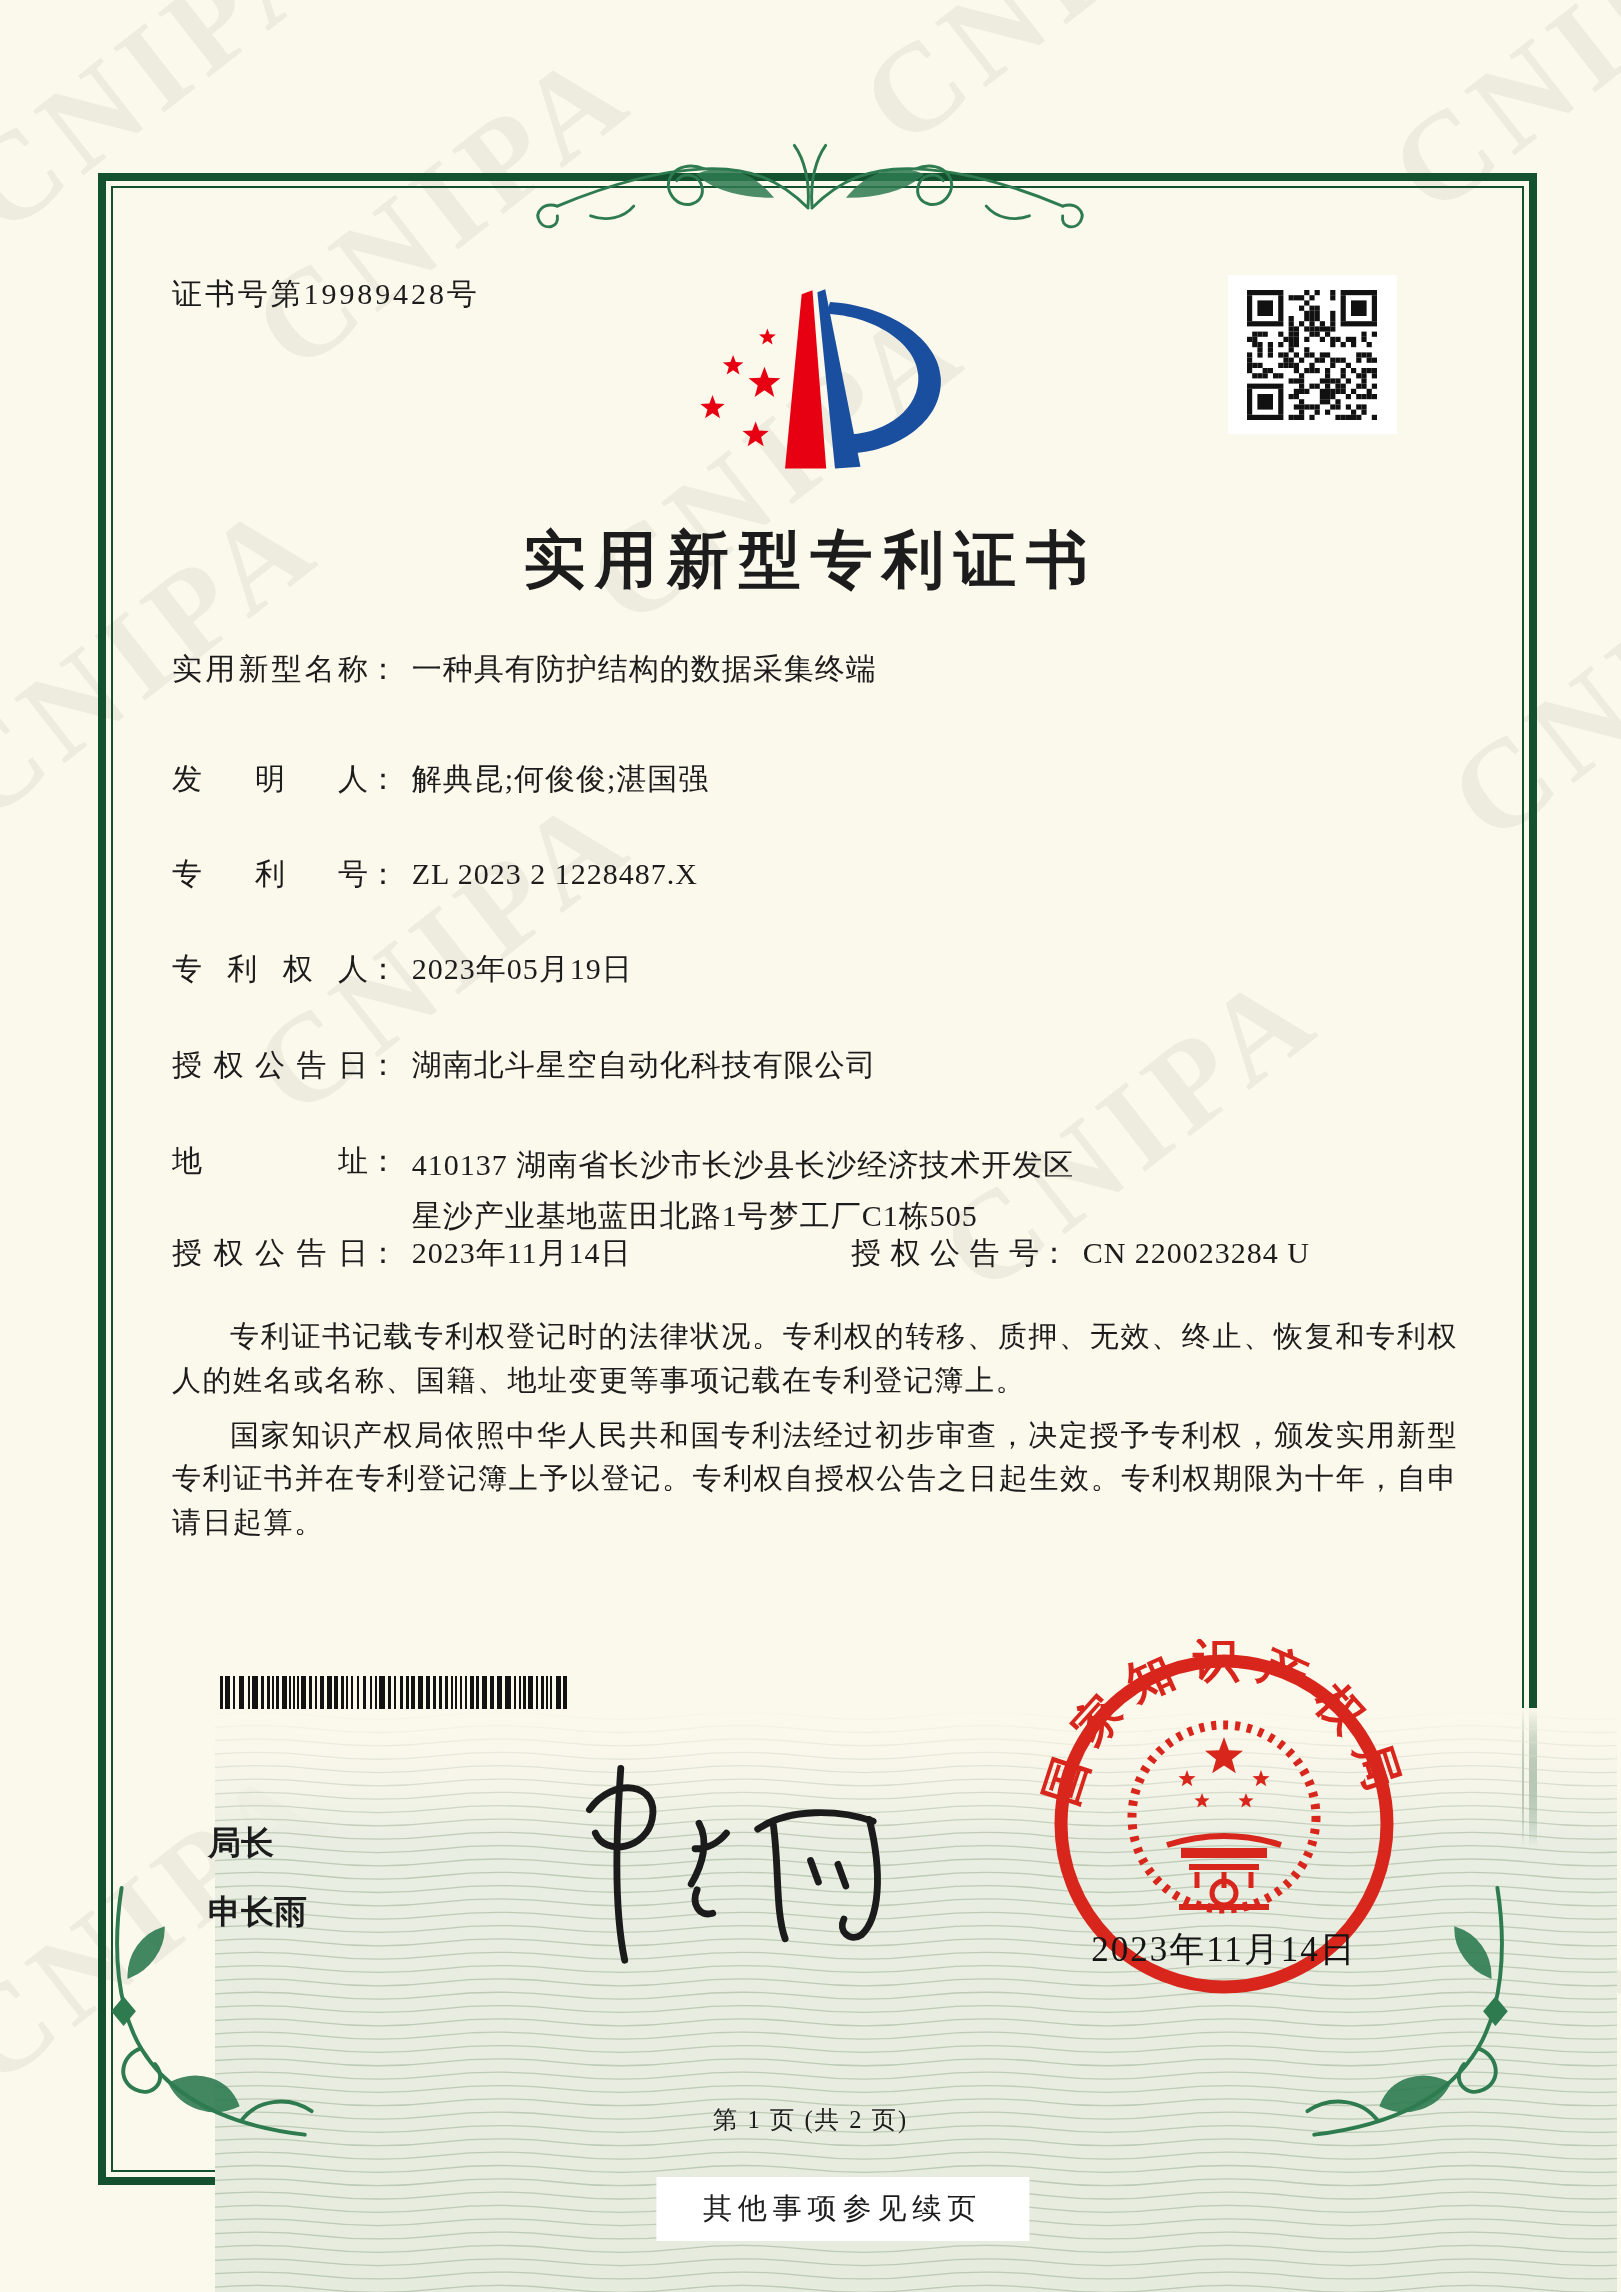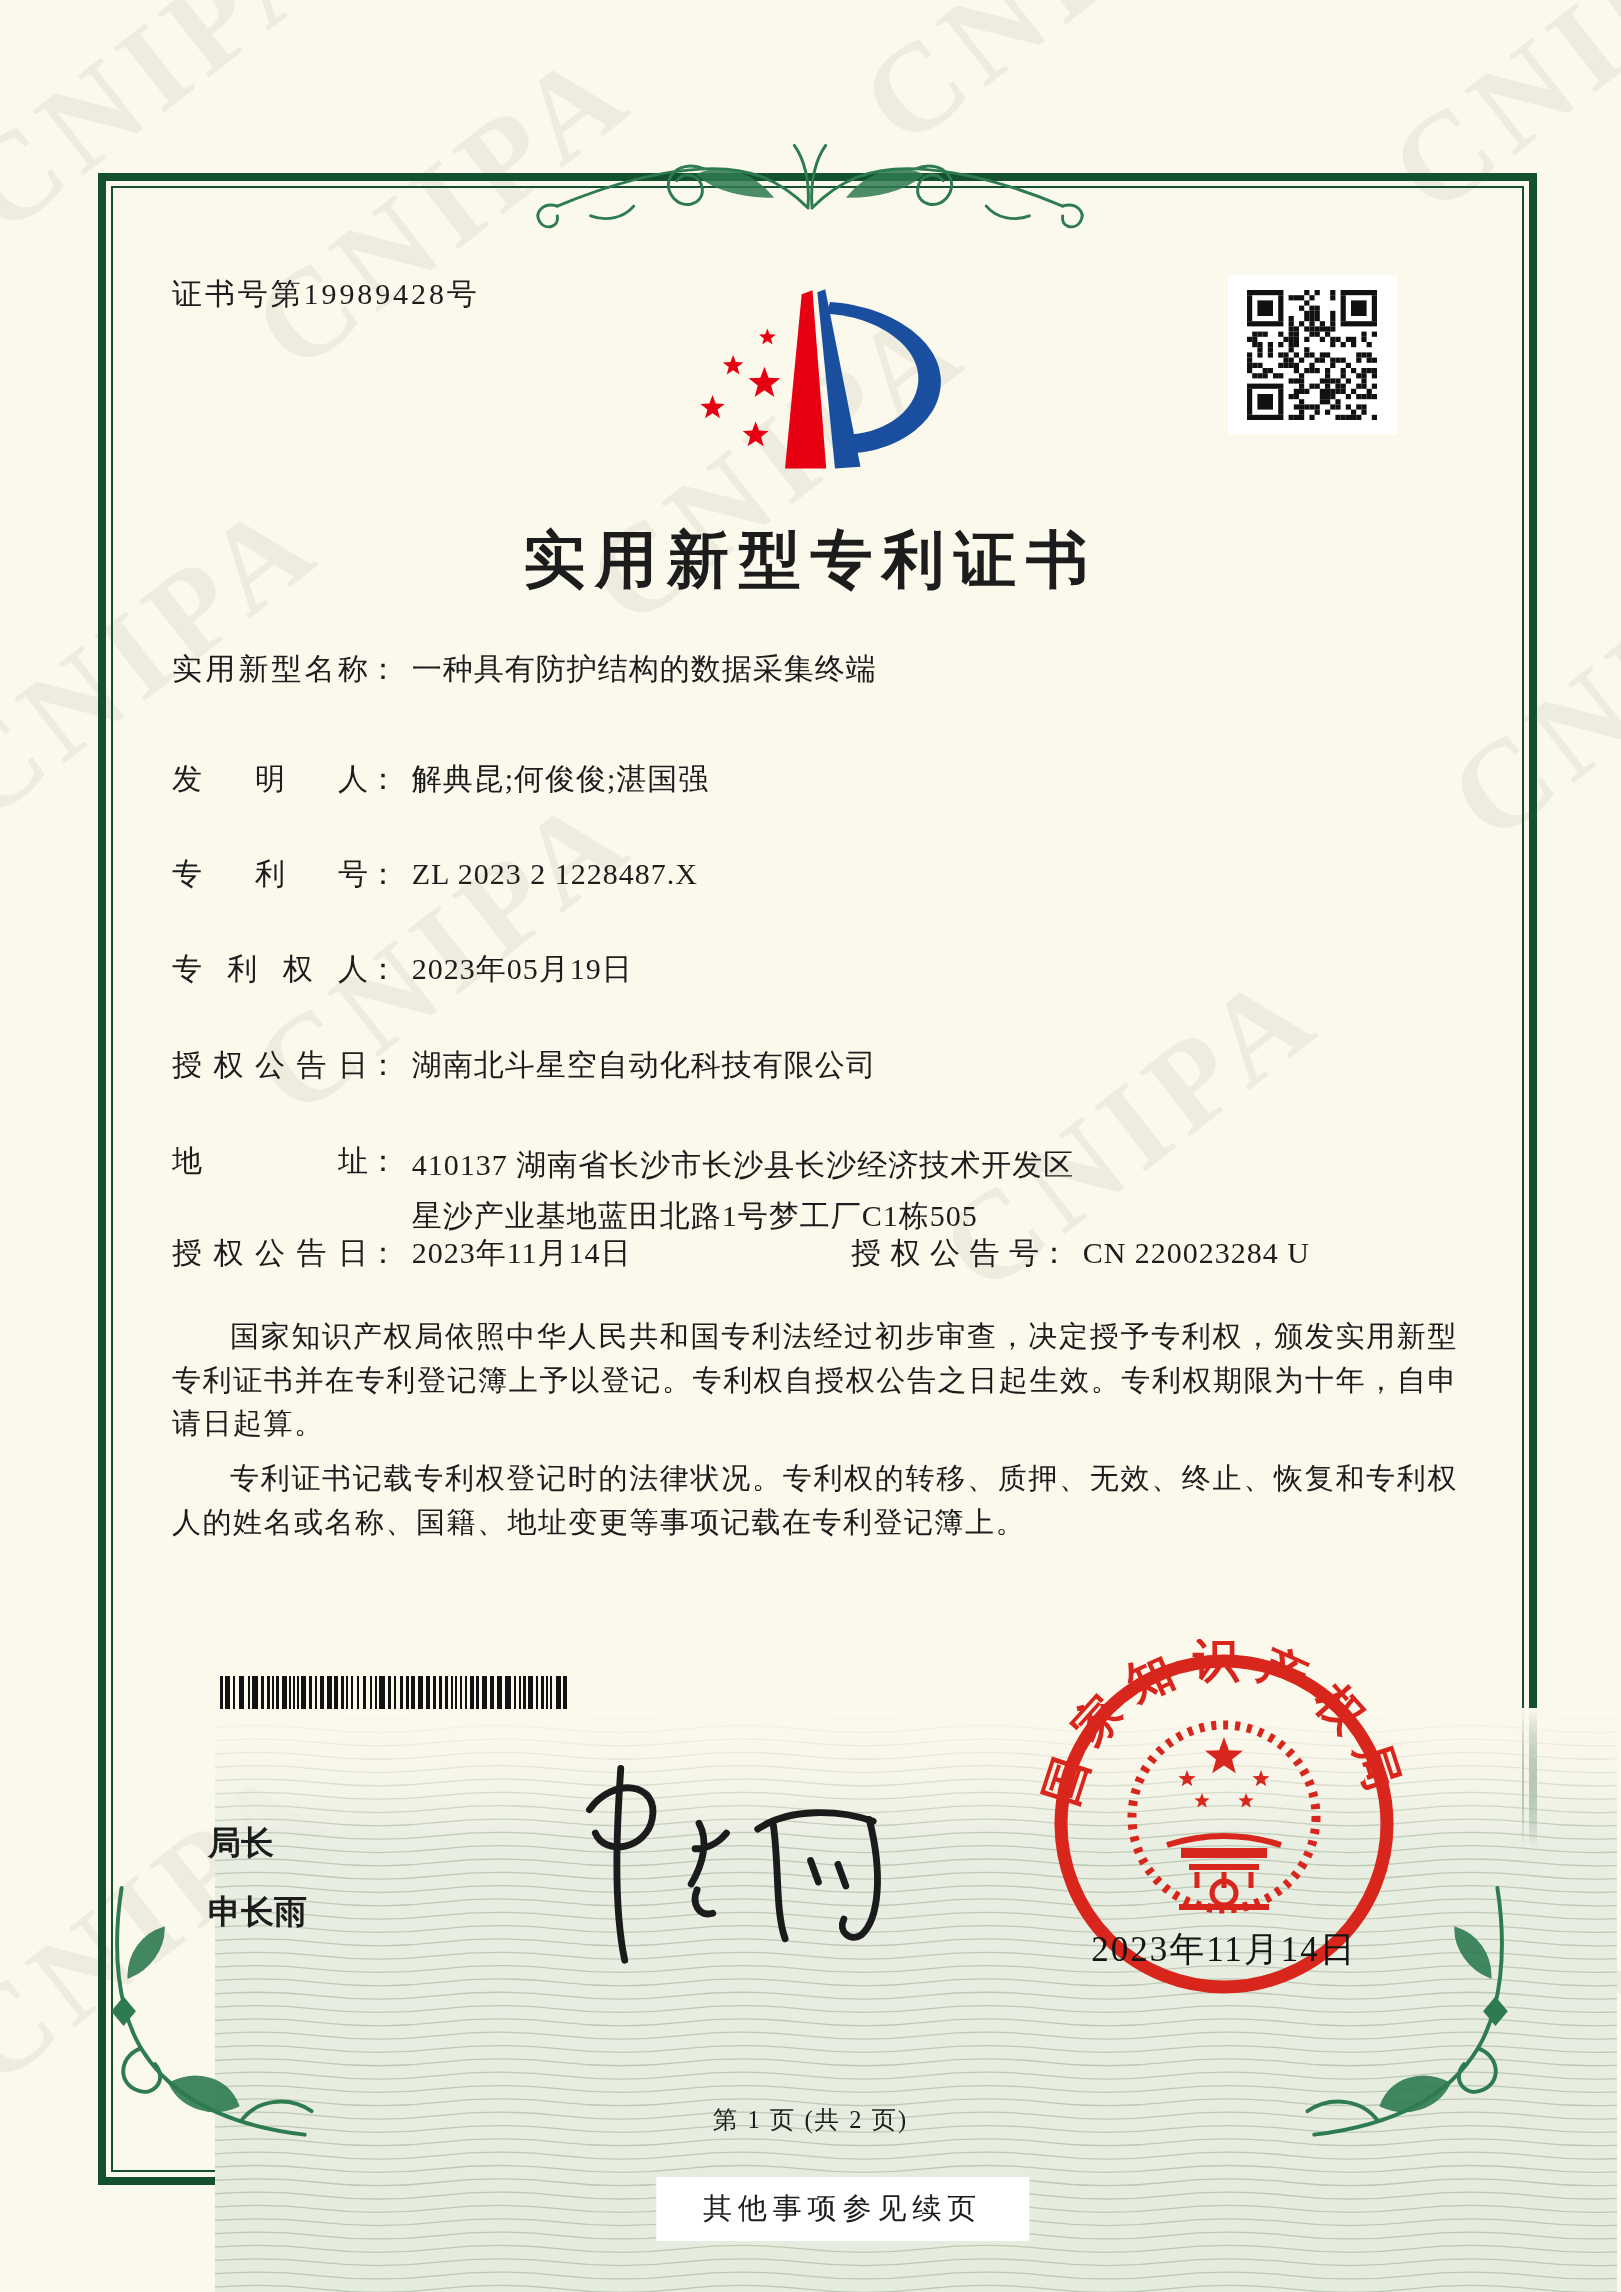--- a/index.html
+++ b/index.html
@@ -436,22 +436,22 @@
     <span class="fcolon">：</span>
     <span class="fvalue">2023年11月14日</span>
     <span class="fgroup2">
       <span class="flabel">授权公告号</span>
       <span class="fcolon">：</span>
       <span class="fvalue">CN 220023284 U</span>
     </span>
   </div>
 
   <div class="paras">
+    <p>专利证书记载专利权登记时的法律状况。专利权的转移、质押、无效、终止、恢复和专利权人的姓名或名称、国籍、地址变更等事项记载在专利登记簿上。</p>
     <p>国家知识产权局依照中华人民共和国专利法经过初步审查，决定授予专利权，颁发实用新型专利证书并在专利登记簿上予以登记。专利权自授权公告之日起生效。专利权期限为十年，自申请日起算。</p>
-    <p>专利证书记载专利权登记时的法律状况。专利权的转移、质押、无效、终止、恢复和专利权人的姓名或名称、国籍、地址变更等事项记载在专利登记簿上。</p>
   </div>
 
   <div id="barcode" class="barcode"><i style="width: 2.9px; margin-right: 2px;"></i><i style="width: 4.9px; margin-right: 2.9px;"></i><i style="width: 2px; margin-right: 3.9px;"></i><i style="width: 5.9px; margin-right: 3.9px;"></i><i style="width: 2px; margin-right: 2px;"></i><i style="width: 5.9px; margin-right: 2.9px;"></i><i style="width: 2.9px; margin-right: 2.9px;"></i><i style="width: 2.9px; margin-right: 2px;"></i><i style="width: 2px; margin-right: 2px;"></i><i style="width: 2.9px; margin-right: 2.9px;"></i><i style="width: 5.9px; margin-right: 2px;"></i><i style="width: 2px; margin-right: 2px;"></i><i style="width: 2px; margin-right: 2px;"></i><i style="width: 2px; margin-right: 2px;"></i><i style="width: 4.9px; margin-right: 2.9px;"></i><i style="width: 2.9px; margin-right: 2.9px;"></i><i style="width: 2px; margin-right: 2.9px;"></i><i style="width: 3.9px; margin-right: 2.9px;"></i><i style="width: 4.9px; margin-right: 2.9px;"></i><i style="width: 3.9px; margin-right: 2.9px;"></i><i style="width: 2.9px; margin-right: 2px;"></i><i style="width: 2px; margin-right: 2.9px;"></i><i style="width: 2px; margin-right: 3.9px;"></i><i style="width: 2px; margin-right: 3.9px;"></i><i style="width: 2.9px; margin-right: 3.9px;"></i><i style="width: 2px; margin-right: 2.9px;"></i><i style="width: 2px; margin-right: 2.9px;"></i><i style="width: 5.9px; margin-right: 2.9px;"></i><i style="width: 2.9px; margin-right: 2.9px;"></i><i style="width: 2px; margin-right: 3.9px;"></i><i style="width: 2.9px; margin-right: 2.9px;"></i><i style="width: 2.9px; margin-right: 2.9px;"></i><i style="width: 3.9px; margin-right: 2.9px;"></i><i style="width: 4.9px; margin-right: 2.9px;"></i><i style="width: 3.9px; margin-right: 2.9px;"></i><i style="width: 2.9px; margin-right: 2.9px;"></i><i style="width: 3.9px; margin-right: 2.9px;"></i><i style="width: 2.9px; margin-right: 2.9px;"></i><i style="width: 2px; margin-right: 2px;"></i><i style="width: 2px; margin-right: 2.9px;"></i><i style="width: 2px; margin-right: 2.9px;"></i><i style="width: 2px; margin-right: 2.9px;"></i><i style="width: 3.9px; margin-right: 2px;"></i><i style="width: 2.9px; margin-right: 3.9px;"></i><i style="width: 4.9px; margin-right: 2.9px;"></i><i style="width: 3.9px; margin-right: 2.9px;"></i><i style="width: 4.9px; margin-right: 2.9px;"></i><i style="width: 5.9px; margin-right: 2.9px;"></i><i style="width: 2px; margin-right: 3.9px;"></i><i style="width: 2px; margin-right: 2px;"></i><i style="width: 2.9px; margin-right: 2px;"></i><i style="width: 4.9px; margin-right: 2.9px;"></i><i style="width: 2px; margin-right: 2.9px;"></i><i style="width: 2.9px; margin-right: 2px;"></i><i style="width: 2px; margin-right: 2px;"></i><i style="width: 2px; margin-right: 3.9px;"></i><i style="width: 4.9px; margin-right: 2px;"></i><i style="width: 3.9px; margin-right: 3.9px;"></i></div>
 
   <div class="director">
     <div>局长</div>
     <div>申长雨</div>
   </div>
 
   <svg class="signature" width="412" height="225" viewBox="0 0 420 230">

